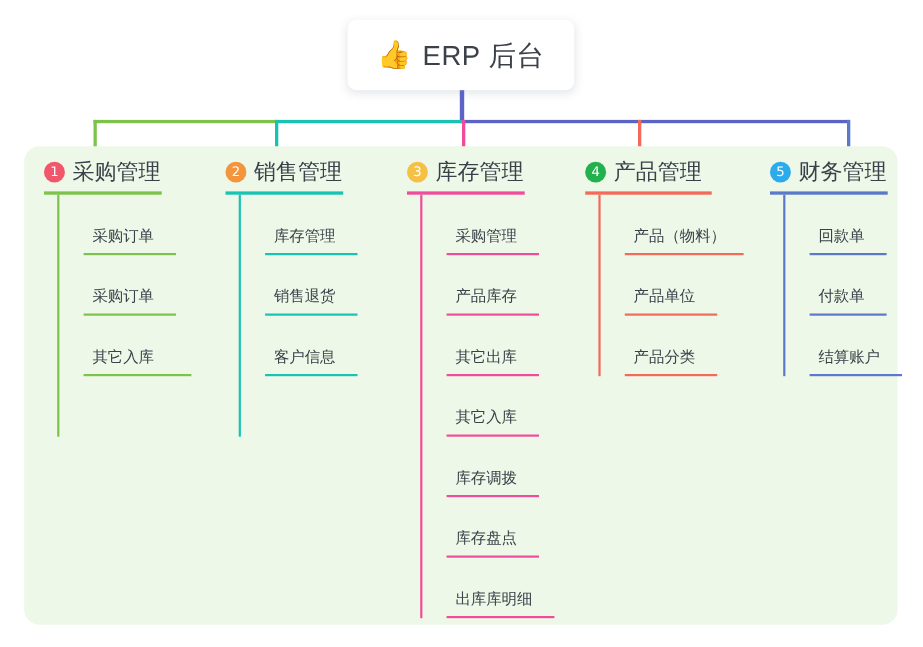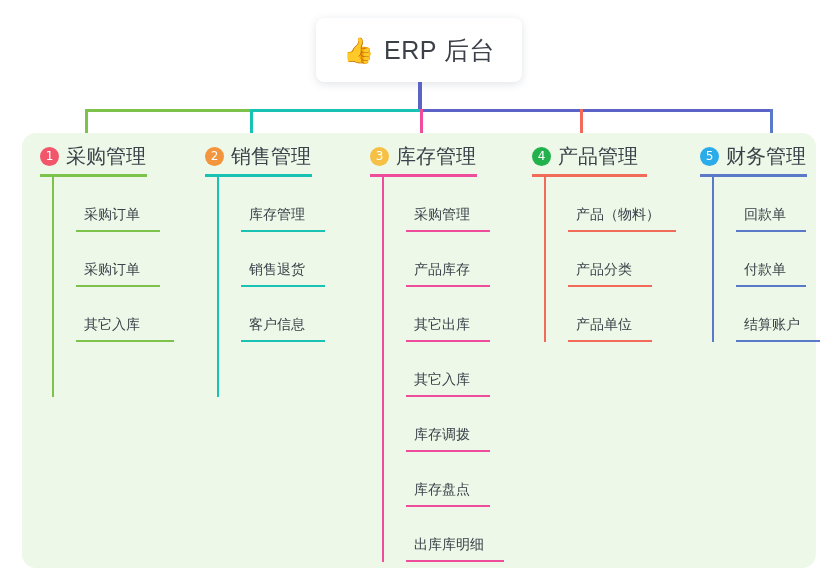--- a/index.html
+++ b/index.html
@@ -251,27 +251,27 @@
         <span class="col-title">产品管理</span>
       </div>
       <div class="col-rule" style="width: 115px; background: rgb(242, 106, 90);"></div>
       <div class="branch">
         <div class="spine" style="background: rgb(242, 106, 90); height: 165px;"></div>
         <div class="leaf">
           <div class="leaf-label">产品（物料）</div>
           <div class="leaf-rule" style="width: 108px; background: rgb(242, 106, 90);"></div>
         </div>
         <div class="leaf">
+          <div class="leaf-label">产品单位</div>
+          <div class="leaf-rule" style="width: 84px; background: rgb(242, 106, 90);"></div>
+        </div>
+        <div class="leaf">
           <div class="leaf-label">产品分类</div>
           <div class="leaf-rule" style="width: 84px; background: rgb(242, 106, 90);"></div>
         </div>
-        <div class="leaf">
-          <div class="leaf-label">产品单位</div>
-          <div class="leaf-rule" style="width: 84px; background: rgb(242, 106, 90);"></div>
-        </div>
       </div>
     </div>
     <div class="column" style="left: 700px; width: 120px;">
       <div class="col-head">
         <span class="badge" style="background: rgb(43, 172, 234);">5</span>
         <span class="col-title">财务管理</span>
       </div>
       <div class="col-rule" style="width: 107px; background: rgb(91, 121, 201);"></div>
       <div class="branch">
         <div class="spine" style="background: rgb(91, 121, 201); height: 165px;"></div>

